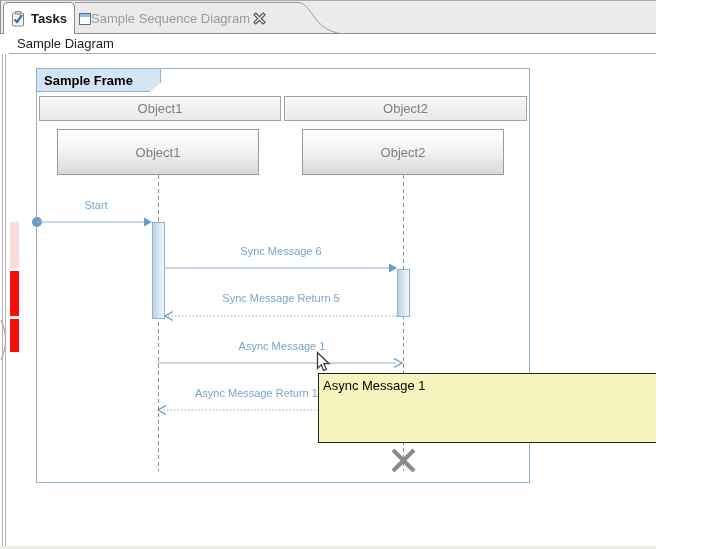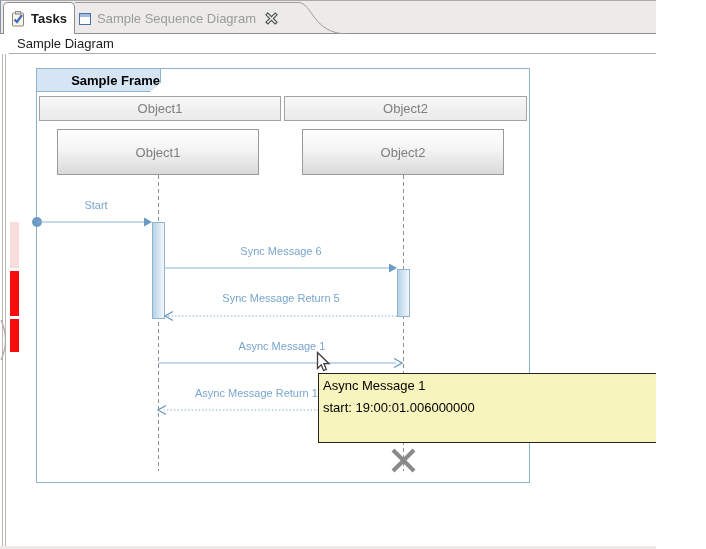--- a/index.html
+++ b/index.html
@@ -7,40 +7,40 @@
     font-family:"Liberation Sans",sans-serif;-webkit-font-smoothing:antialiased;}
   .abs{position:absolute;box-sizing:border-box;}
 
   
   .tab-bar{left:0;top:0;width:706px;height:34px;background:#ECEBE9;
     border-top:1px solid #ABABAB;border-bottom:1px solid #8E8E8E;border-left:1px solid #8792A6;}
   .tab-active{left:2px;top:1px;width:72px;height:32px;background:#FFFFFF;
     border:1px solid #8E8E8E;border-bottom:none;border-radius:5px 5px 0 0;
     display:flex;align-items:center;gap:5px;padding-left:6px;z-index:2;}
   .tab-active .lbl{font-size:13px;font-weight:bold;color:#1A1A1A;}
-  .tab-inactive{left:78px;top:3px;width:222px;height:29px;display:flex;align-items:center;gap:6px;z-index:2;}
+  .tab-inactive{left:78px;top:3px;width:222px;height:29px;display:flex;align-items:center;z-index:2;}
   .tab-inactive .lbl{font-size:13px;color:#9B9B9B;white-space:nowrap;}
   .win-icon{width:12px;height:12px;border:1px solid #4E6FA0;box-sizing:border-box;
     background:linear-gradient(#9FBCDD 0 3px,#FDFDFD 3px);}
   .tab-outline{left:0;top:0;width:706px;height:34px;pointer-events:none;}
 
   
   .view-toolbar{left:0;top:34px;width:706px;height:20px;background:#FFFFFF;border-bottom:1px solid #ACACAC;margin-left:9px;}
   .view-title{position:absolute;left:8px;top:1px;font-size:13px;color:#202020;line-height:18px;}
 
   
   .sash-line{top:54px;width:1px;height:495px;background:#B8B4B0;}
   .marker{left:10px;width:9px;}
 
   
   .frame{left:36px;top:68px;width:494px;height:415px;border:1px solid var(--frame-border);}
   .frame-label{left:36px;top:68px;width:125px;height:24px;background:var(--frame-label-bg);
     border:1px solid var(--frame-border);
     clip-path:polygon(0 0,100% 0,100% 60%,91% 100%,0 100%);
-    font-size:13px;font-weight:bold;color:#000;line-height:23px;padding-left:7px;text-align:right;}
+    font-size:13px;font-weight:bold;color:#000;line-height:23px;padding-left:7px;}
   .obj-header{top:96px;height:25px;border:1px solid #A3A3A3;
     background:linear-gradient(#F8F8F8,#EAEAEA);
     display:flex;align-items:center;justify-content:center;
     font-size:13px;color:var(--object-text);}
   .obj-head{top:129px;height:46px;border:1px solid #9A9A9A;
     background:linear-gradient(#FFFFFF 0%,#F4F4F4 45%,#D9D9D9 100%);
     display:flex;align-items:center;justify-content:center;
     font-size:13px;color:var(--object-text);z-index:1;}
   .activation{width:13px;border:1px solid var(--frame-border);
     background:linear-gradient(to right,var(--activation-fill-start),var(--activation-fill-end));z-index:3;}
@@ -159,21 +159,20 @@
   </svg>
 
   <div class="abs msg-label centered" style="left:96px;top:199px;">Start</div>
   <div class="abs msg-label centered" style="left:281px;top:245px;">Sync Message 6</div>
   <div class="abs msg-label centered" style="left:281px;top:292px;">Sync Message Return 5</div>
   <div class="abs msg-label centered" style="left:282px;top:340px;">Async Message 1</div>
   <div class="abs msg-label" style="left:195px;top:387px;">Async Message Return 1</div>
 
   <div class="abs tooltip">
     <div>Async Message 1</div>
-    <div>start: 19:00:01.006000000</div>
   </div>
 
   <svg class="abs cursor" style="left:316px;top:351px;width:16px;height:24px;">
     <path d="M1.5 1.5 L1.5 17.5 L5.2 13.8 L7.6 19.5 L10.3 18.3 L7.9 12.7 L13 12.7 Z" fill="#FFFFFF" stroke="#3A3A3A" stroke-width="1.3"></path>
   </svg>
 
   <div class="abs bottom-strip"></div>
 </div>
 
 </body></html>

